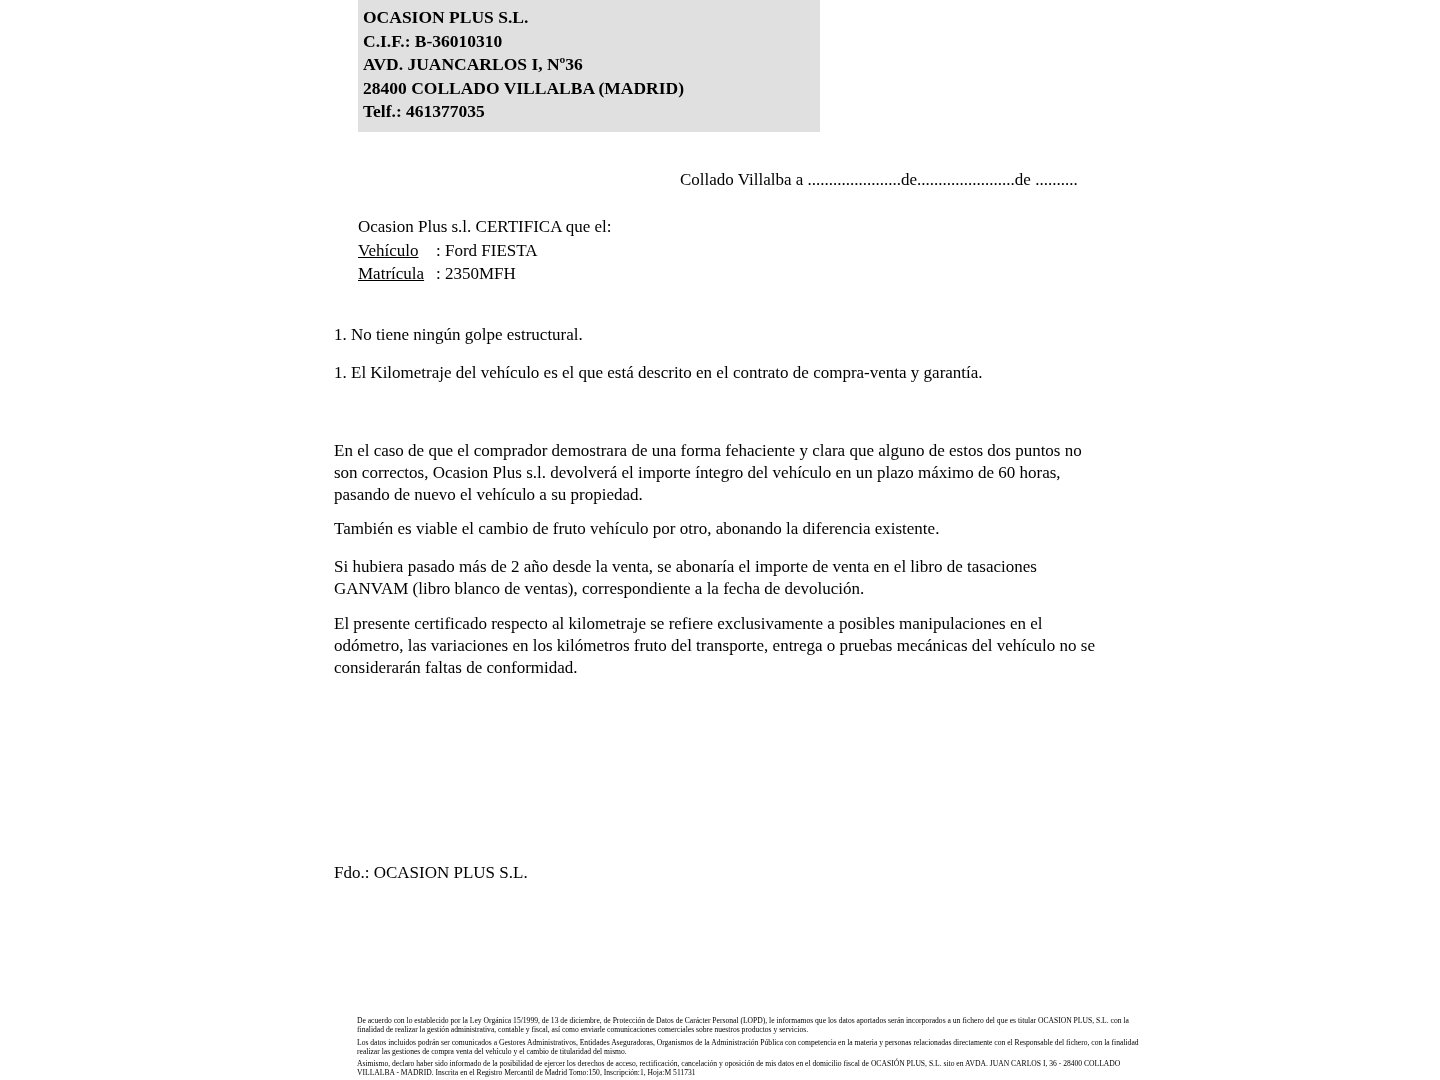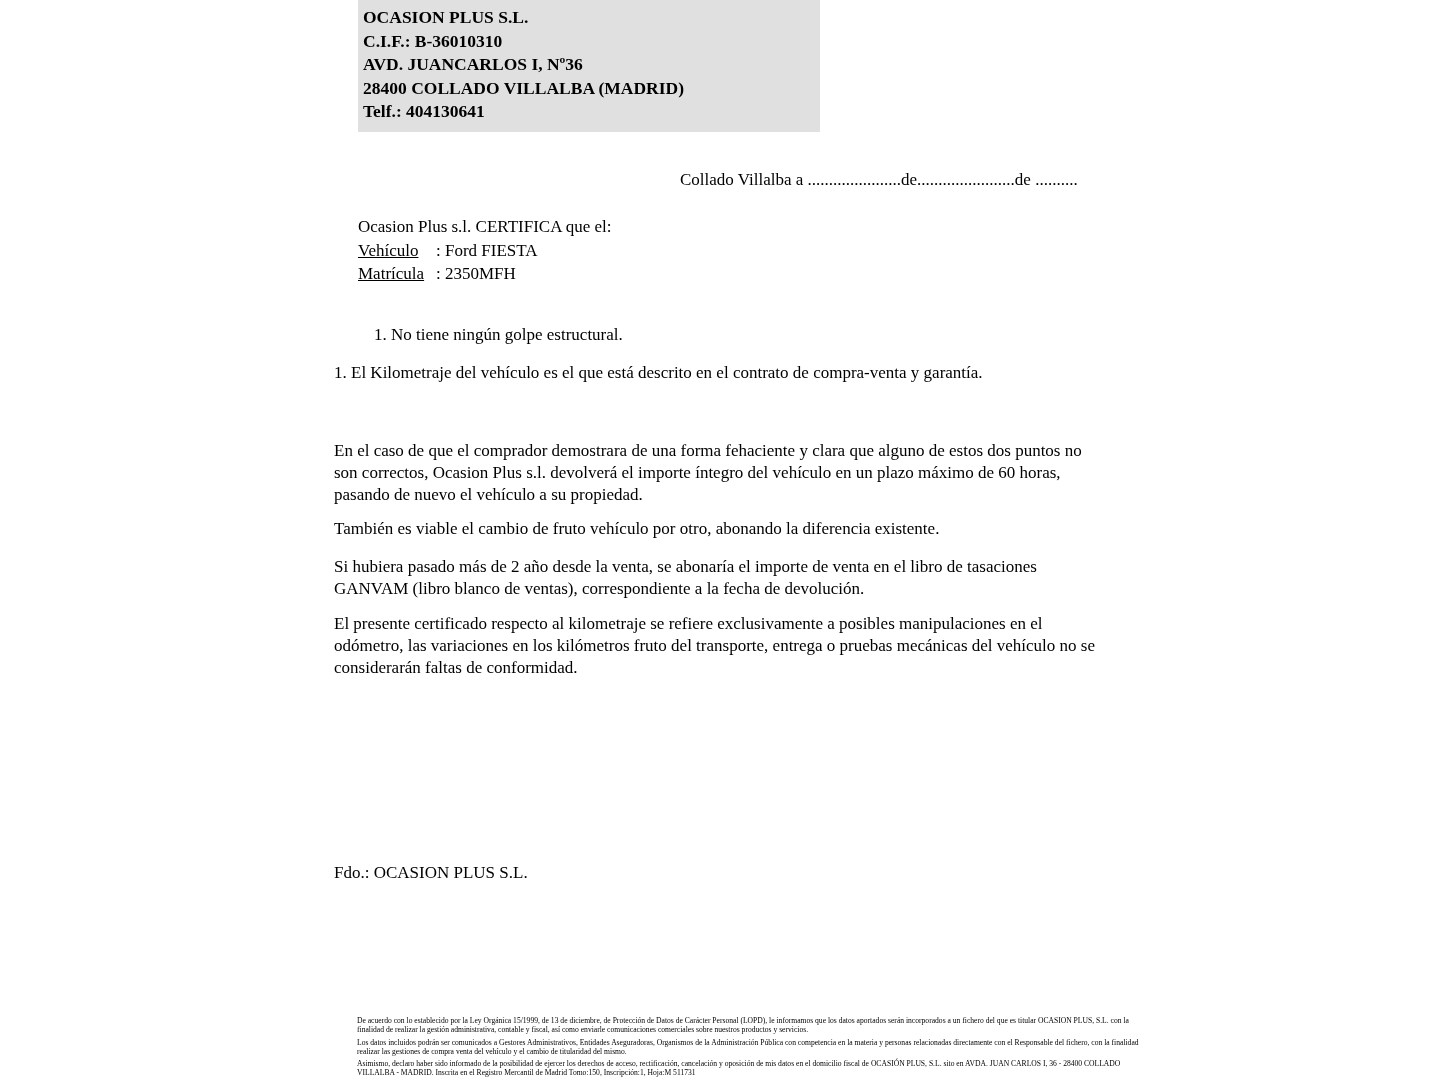--- a/index.html
+++ b/index.html
@@ -70,21 +70,21 @@
     font-family: Liberation Serif, serif;
   }
 
   
   .point {
     position: absolute;
     left: 334px;
     font-size: 17px;
     white-space: nowrap;
   }
-  .point-1 { top: 325px; margin-left: 40px; }
+  .point-1 { top: 325px; }
   .point-2 { top: 363px; }
 
   
   .para {
     position: absolute;
     left: 334px;
     width: 770px;
     font-size: 17px;
     line-height: 22px;
   }
@@ -119,21 +119,21 @@
 </head>
 <body>
 
 <div class="page">
 
   <div class="header-block">
     <div class="header-line">OCASION PLUS S.L.</div>
     <div class="header-line">C.I.F.: B-36010310</div>
     <div class="header-line">AVD. JUANCARLOS I, Nº36</div>
     <div class="header-line">28400 COLLADO VILLALBA (MADRID)</div>
-    <div class="header-line">Telf.: 404130641</div>
+    <div class="header-line">Telf.: 461377035</div>
   </div>
 
   <div class="date-line">Collado Villalba a ......................de.......................de ..........</div>
 
   <div class="certifies">
     <div class="cert-row">Ocasion Plus s.l. CERTIFICA que el:</div>
     <div class="cert-row">
       <span class="cert-label">Vehículo</span><span>: Ford FIESTA</span>
     </div>
     <div class="cert-row">

